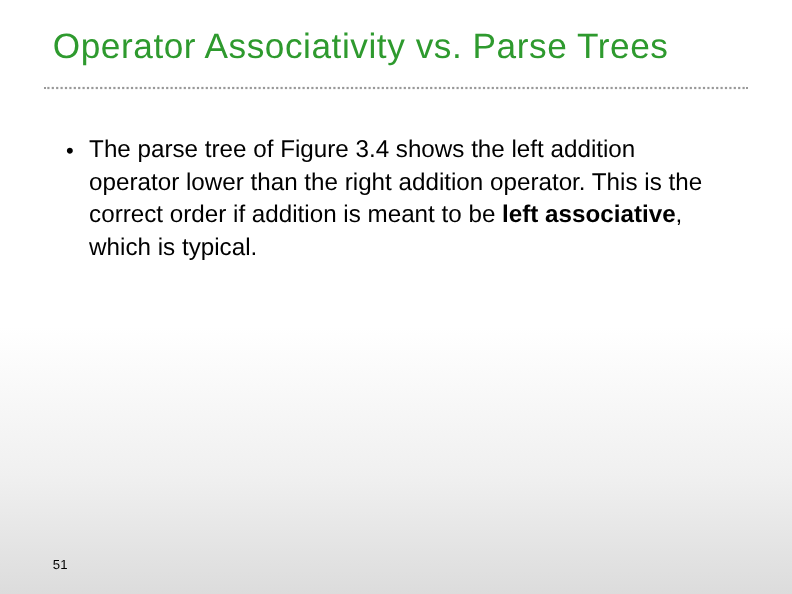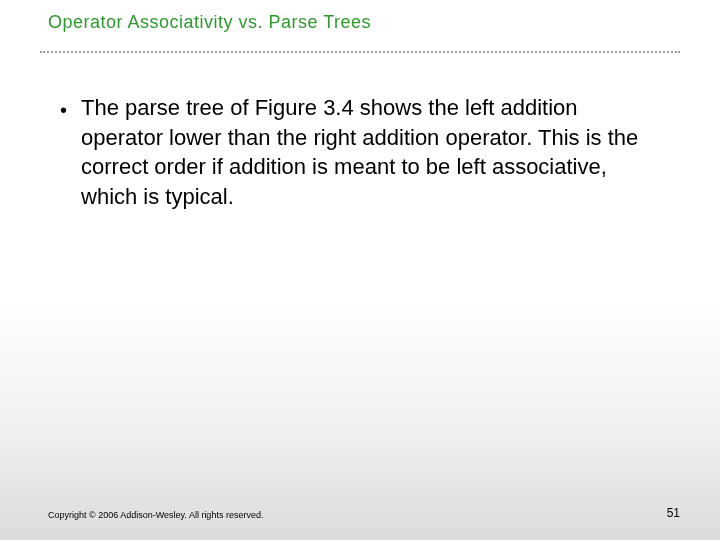--- a/index.html
+++ b/index.html
@@ -4,23 +4,23 @@
 <style>
   * { margin: 0; padding: 0; box-sizing: border-box; }
   html, body { width: 720px; height: 540px; }
   body {
     font-family: Verdana, Geneva, sans-serif;
     background: linear-gradient(to bottom, #ffffff 0%, #ffffff 55%, #f0f0f0 80%, #dcdcdc 100%);
     position: relative;
   }
   .title {
     color: #2e9a2e;
-    font-size: 18px;
+    font-size: 32px;
     font-weight: normal;
-    padding: 12px 0 0 48px;
+    padding: 24px 0 0 48px;
     letter-spacing: 0.5px;
   }
   .dotted-line {
     margin: 18px 40px 0 40px;
     border: none;
     border-top: 2px dotted #999;
     height: 0;
   }
   .content {
     padding: 40px 60px 0 60px;
@@ -34,21 +34,21 @@
     color: #000;
     margin-right: 14px;
     line-height: 1.4;
     margin-top: 3px;
   }
   .bullet-text {
     font-size: 22px;
     color: #000;
     line-height: 1.35;
   }
-  .bold { font-weight: normal; }
+  .bold { font-weight: bold; }
   .footer {
     position: absolute;
     bottom: 20px;
     left: 48px;
     right: 40px;
     display: flex;
     justify-content: space-between;
     align-items: flex-end;
   }
   .copyright {
@@ -73,15 +73,14 @@
 <div class="content">
   <div class="bullet-item">
     <span class="bullet">•</span>
     <span class="bullet-text">
       <span>The parse tree of Figure 3.4 shows the left addition operator lower than the right addition operator. This is the correct order if addition is meant to be </span><span class="bold">left associative</span><span>, which is typical.</span>
     </span>
   </div>
 </div>
 
 <div class="footer">
-  <span class="copyright">Copyright © 2006 Addison-Wesley. All rights reserved.</span>
   <span class="pagenum">51</span>
 </div>
 
 </body></html>

